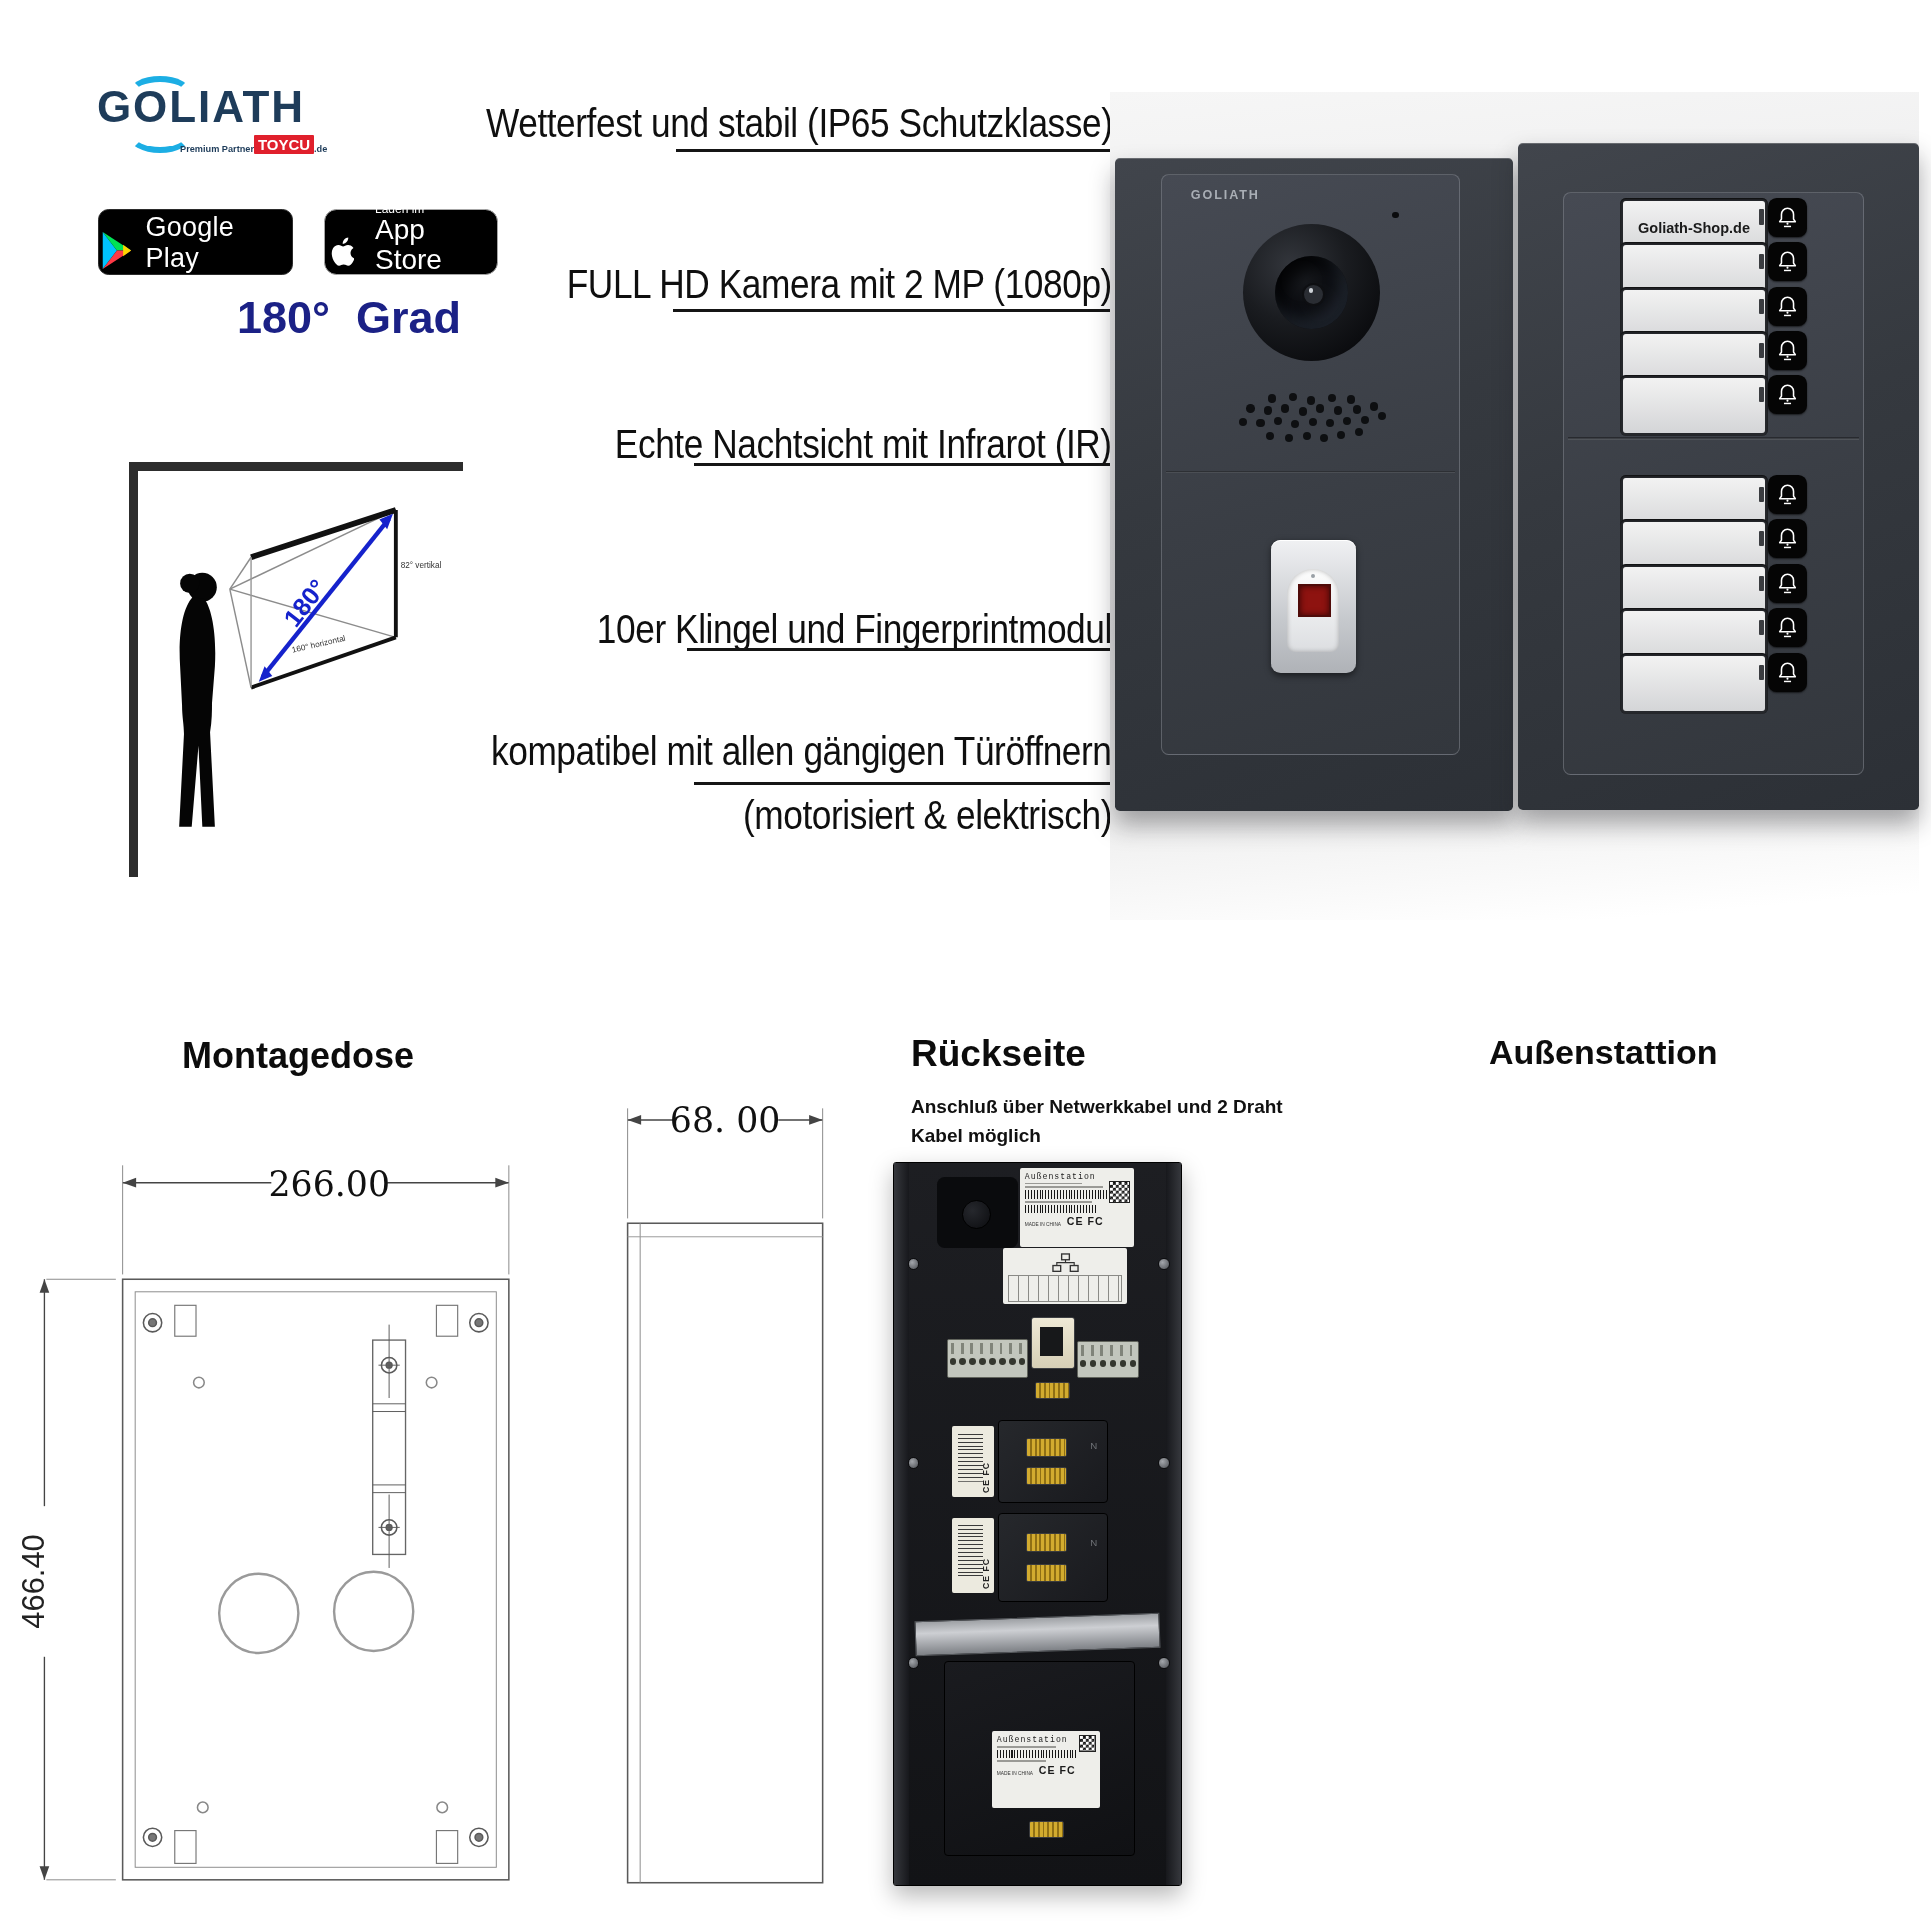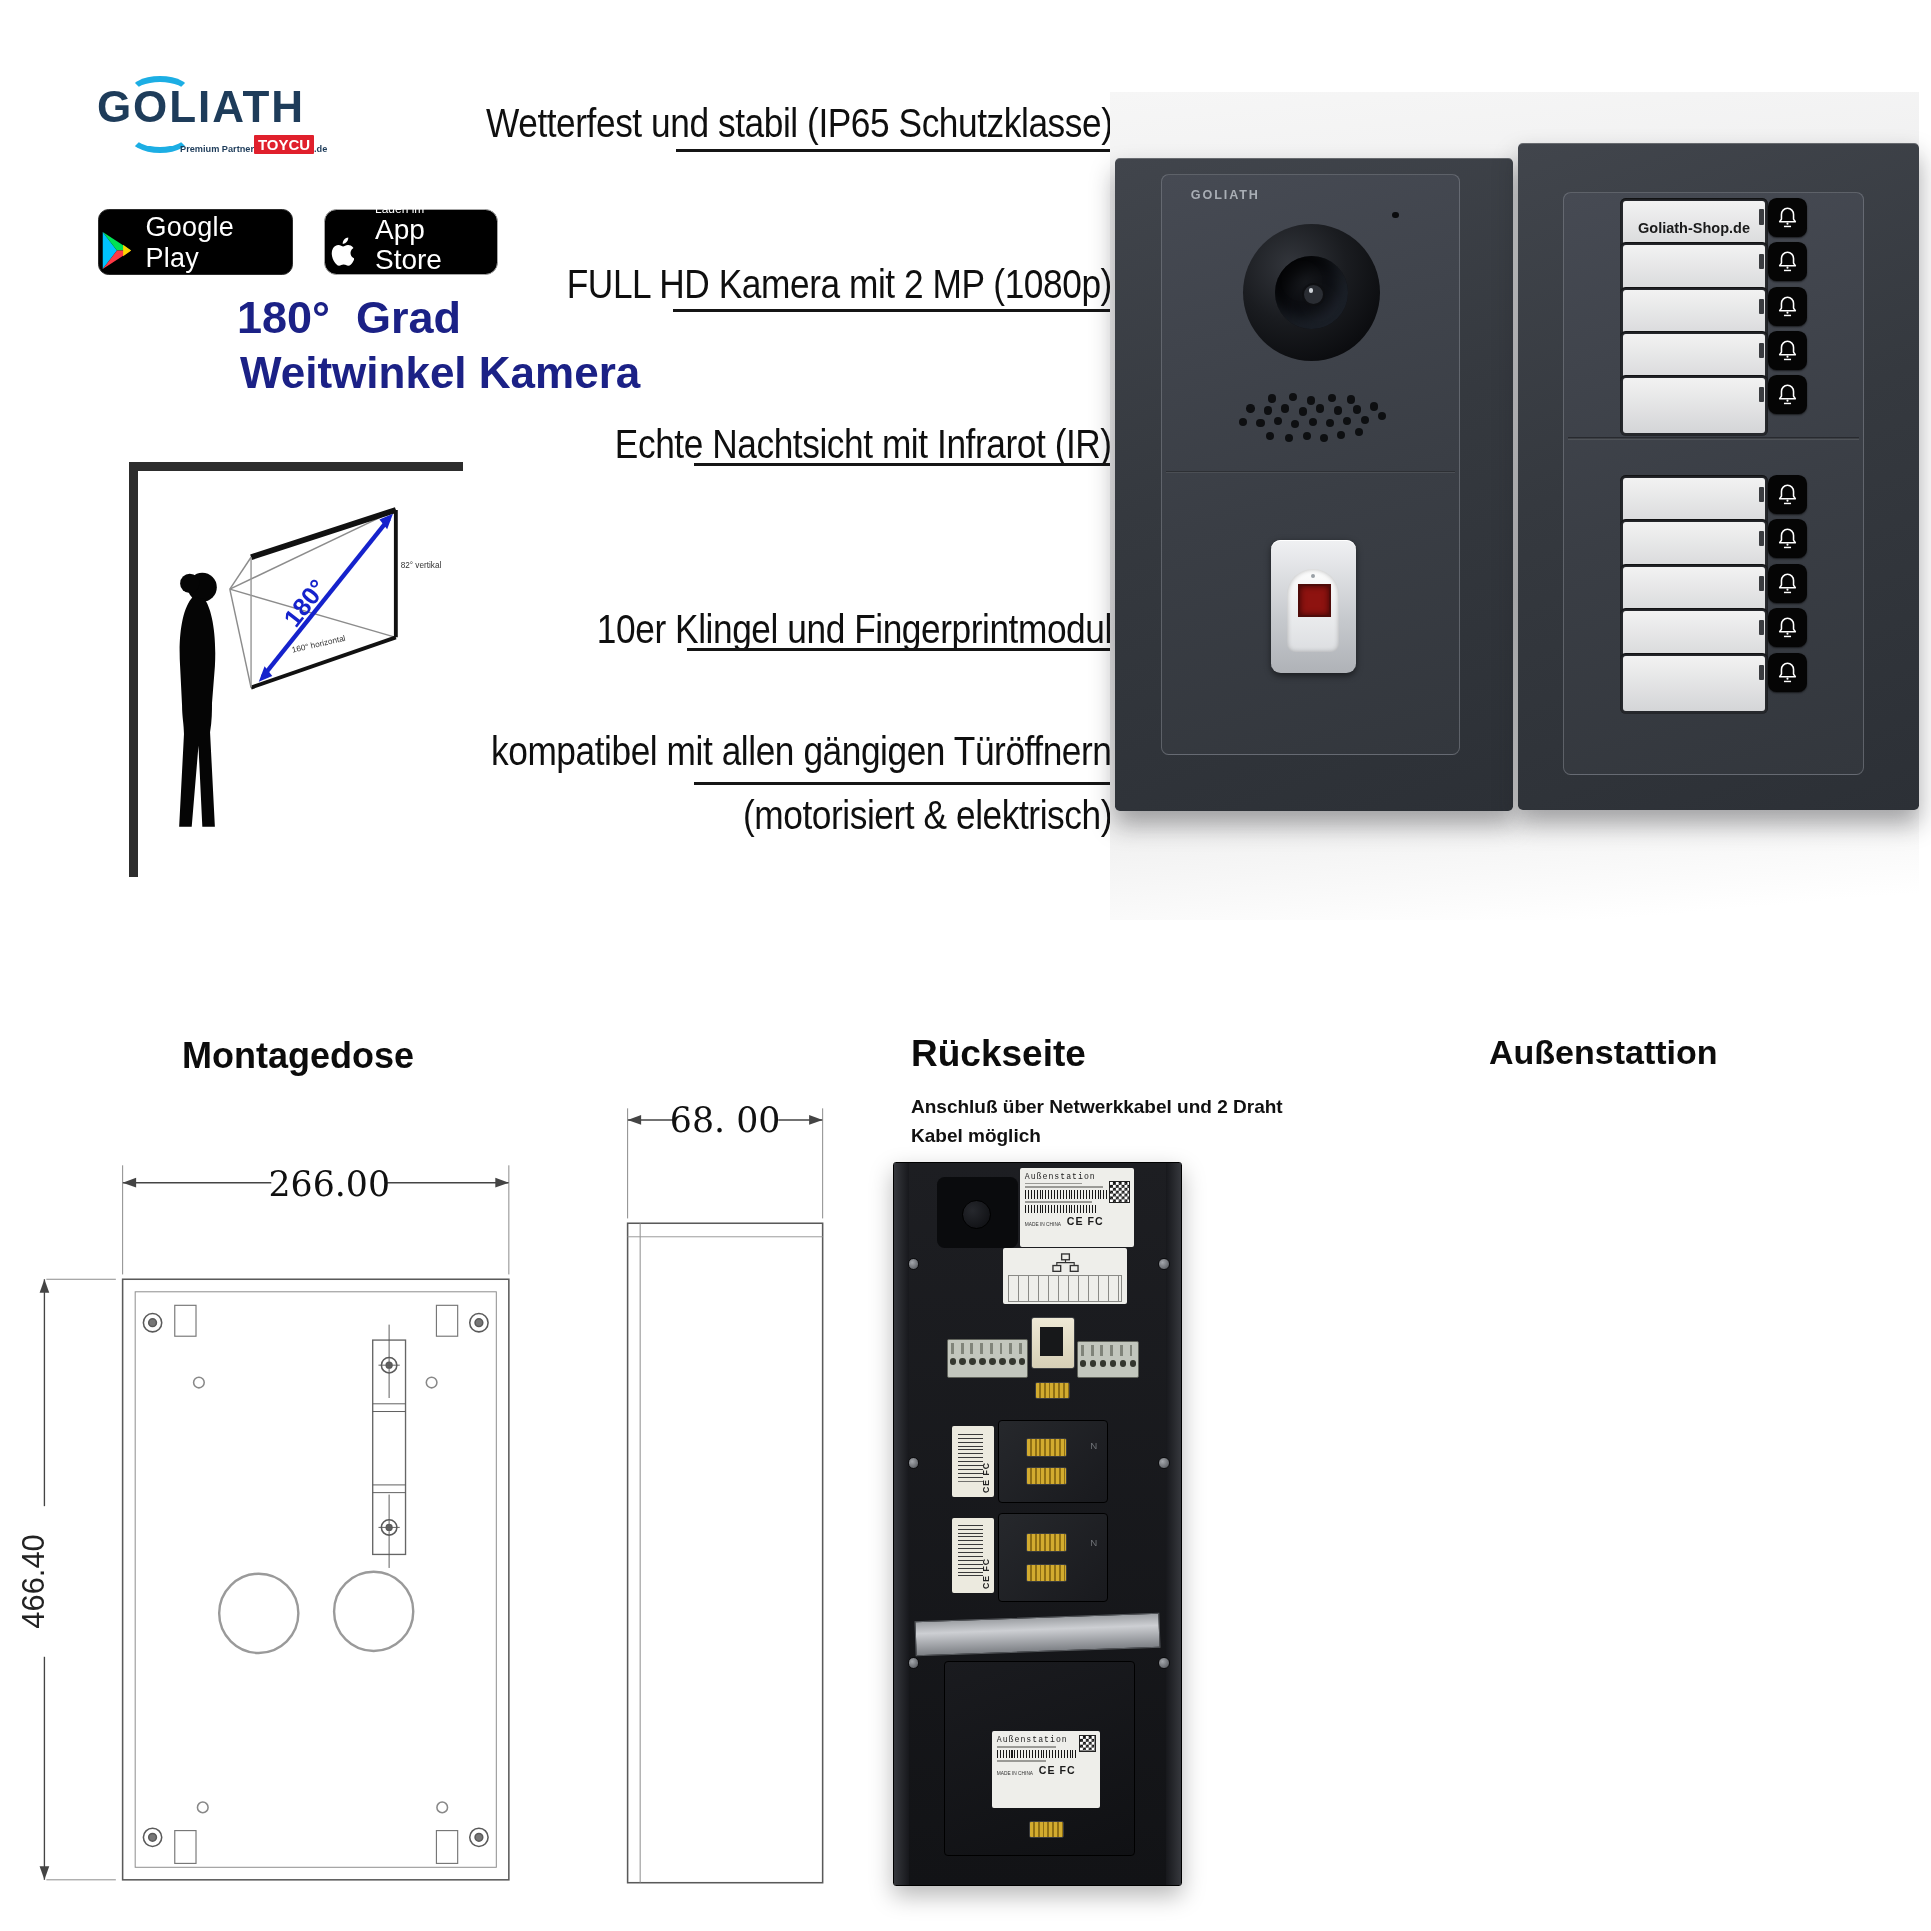--- a/index.html
+++ b/index.html
@@ -181,21 +181,20 @@
         <path d="M15.9 5.1c.7-.9 1.2-2.1 1.1-3.3-1 0-2.3.7-3 1.6-.7.8-1.2 2-1.1 3.2 1.1.1 2.3-.6 3-1.5z"></path>
       </svg>
     </span>
     <span class="as-col">
       <span class="as-l1">Laden im</span>
       <span class="as-l2">App Store</span>
     </span>
   </div>
 
   <div class="abs headline" id="headline1">180° Grad</div>
-  <div class="abs headline" id="headline2">Weitwinkel Kamera</div>
 
   <div class="abs" id="wall-h"></div>
   <div class="abs" id="wall-v"></div>
   <svg class="abs" id="person-svg" style="left:154px;top:568px;" width="87" height="282" viewBox="0 0 90 292">
     <circle cx="50" cy="20" r="15" fill="#050505"></circle>
     <circle cx="37" cy="16" r="10" fill="#050505"></circle>
     <path fill="#050505" d="M40,30 C29,42 25,70 27,102 L29,142 C29,154 31,162 31,172 L26,268 L39,268 L46,184 L50,268 L63,268 L58,170 C60,158 60,148 60,140 L63,102 C65,66 59,40 52,32 Z"></path>
   </svg>
   <svg class="abs" id="fov-svg" style="left:217px;top:481px;" width="266" height="222" viewBox="0 0 275 230">
     <g stroke="#8c8c8c" stroke-width="1.5">

